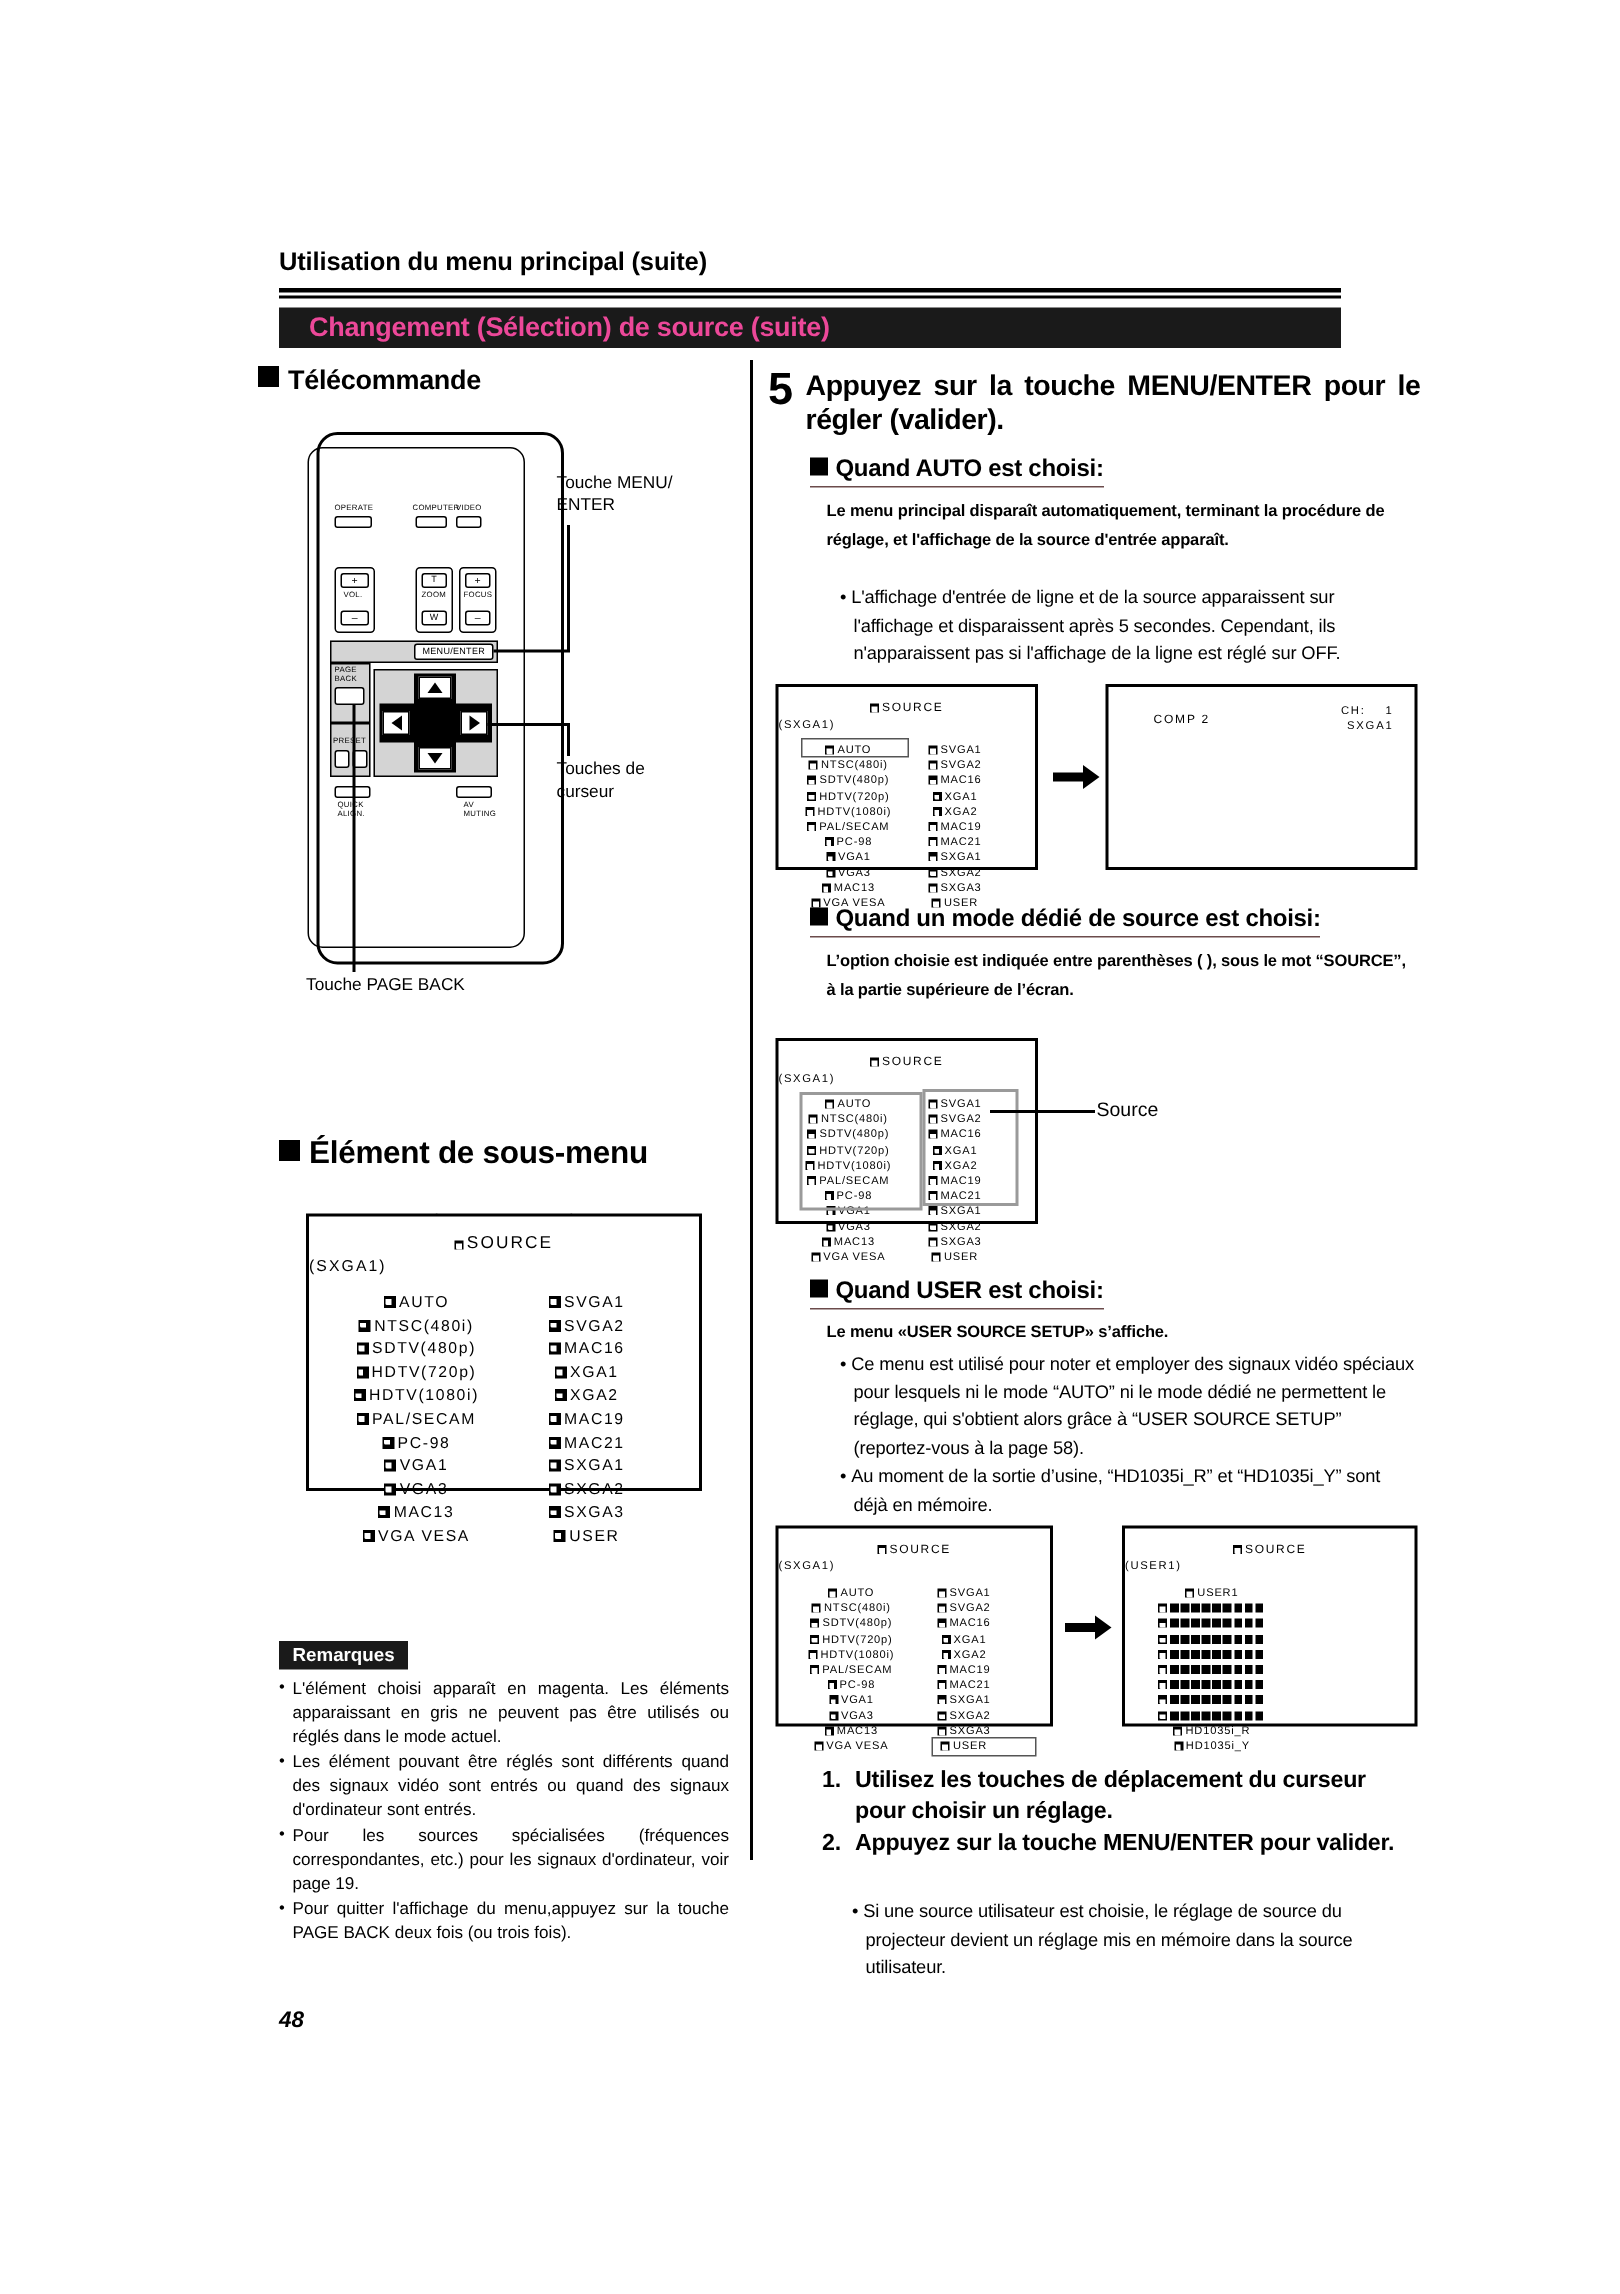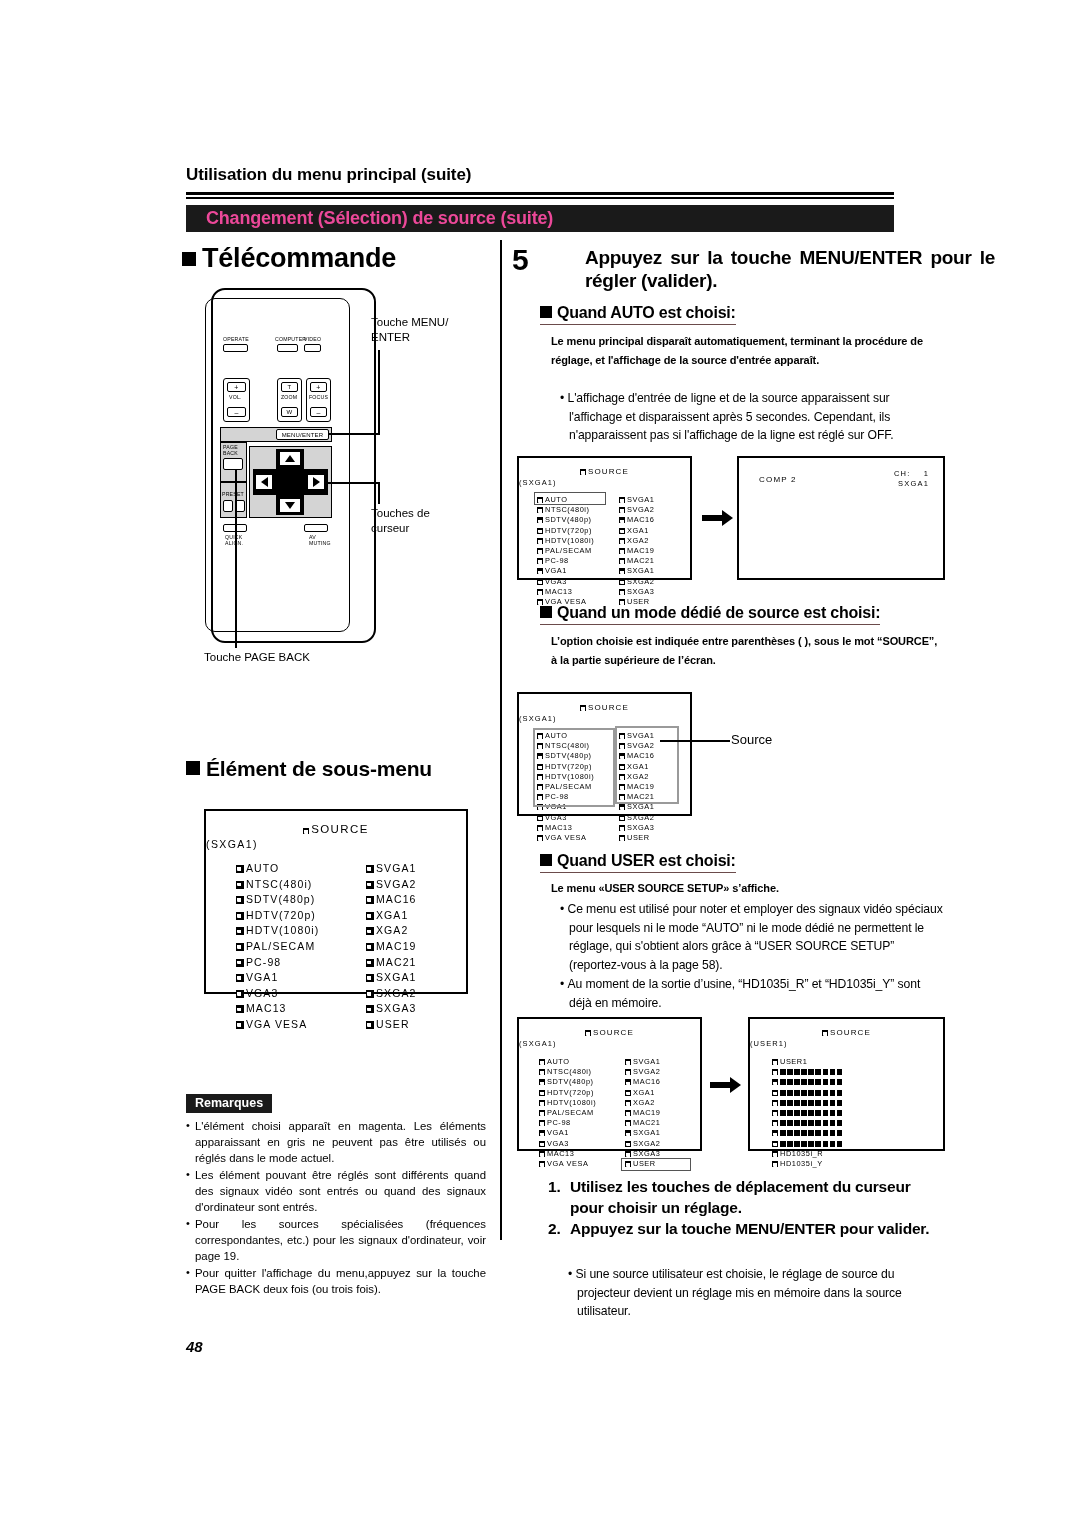--- a/index.html
+++ b/index.html
@@ -42,21 +42,21 @@
 
   
   .sq-head {
     position: absolute; font-weight: bold; letter-spacing: -0.2px;
   }
   .sq-head .sq {
     display: inline-block; width: 12px; height: 12px; background: #000;
     margin-right: 6px; vertical-align: 1px;
   }
 
-  .h-telecommande { left: 182px; top: 243px; font-size: 27px; }
+  .h-telecommande { left: 172px; top: 243px; font-size: 18px; }
   .h-telecommande .sq { width: 14px; height: 14px; }
   .h-sousmenu { left: 186px; top: 757px; font-size: 21px; }
   .h-sousmenu .sq { width: 14px; height: 14px; }
 
   
   .remote-wrap { position: absolute; left: 196px; top: 288px; width: 300px; height: 390px; }
   .remote-body {
     position: absolute; left: 15px; top: 0px; width: 165px; height: 355px;
     border: 2.5px solid #000; border-radius: 14px; background: #fff;
   }
@@ -101,21 +101,21 @@
     font-size: 7.5px; letter-spacing: 1.1px;
   }
   .bullet-ic {
     display: inline-block; width: 6px; height: 6px; background: #000;
     margin-right: 2px; vertical-align: -1px; position: relative;
   }
   .bullet-ic::after {
     content: ""; position: absolute; left: 1px; top: 2.2px; width: 3.6px; height: 3.6px;
     background: #fff; border-radius: 0 0 0 1px;
   }
-  .osd-list { position: absolute; }
+  .osd-list { position: absolute; text-align: center; }
   .osd-item {
     font-size: 7.4px; letter-spacing: 0.55px; line-height: 10.2px; white-space: nowrap;
   }
   .osd-item .bullet-ic { width: 6px; height: 6px; }
 
   
   .osd-big .osd-item { font-size: 10.5px; letter-spacing: 1.1px; line-height: 15.6px; }
   .osd-big .osd-item .bullet-ic { width: 8px; height: 8px; }
   .osd-big .osd-title { font-size: 11.5px; letter-spacing: 1.4px; }
   .osd-big .osd-sub { font-size: 10.5px; letter-spacing: 1.4px; }
@@ -147,21 +147,20 @@
     margin-top: 18px;
   }
 
   .step-num {
     position: absolute; left: 512px; top: 243px; font-size: 30px; font-weight: bold;
   }
   .step-txt {
     position: absolute; left: 537px; top: 246px; width: 410px;
     font-size: 19px; font-weight: bold; line-height: 23px; letter-spacing: -0.3px;
     text-align: justify;
-    margin-left: 48px;
   }
 
   .sub-head {
     position: absolute; font-size: 16px; font-weight: bold; letter-spacing: -0.2px;
     border-bottom: 1.5px solid #6b4b4b; padding-bottom: 2px;
   }
   .sub-head .sq { display:inline-block; width: 12px; height: 12px; background: #000; margin-right: 5px; vertical-align: 0px; }
 
   .p-bold {
     position: absolute; font-size: 11px; font-weight: bold; line-height: 19px;
@@ -403,21 +402,21 @@
       </div>
     <div class="hl-box" style="left:15px; top:34px; width:72px; height:13px;"></div>
   </div>
 
   <div class="arrow-right" style="left:702px; top:510px;">
     <div class="shaft"></div>
       <div class="head"></div>
   </div>
 
   <div class="osd" style="left:737px; top:456px; width:208px; height:124px;">
-    <div style="position:absolute; left:20px; top:17px; font-size:8px; letter-spacing:1.2px;">COMP 2</div>
+    <div style="position:absolute; left:30px; top:17px; font-size:8px; letter-spacing:1.2px;">COMP 2</div>
     <div style="position:absolute; right:14px; top:11px; font-size:7.5px; letter-spacing:1.2px; text-align:right;">
       <span>CH:</span>&nbsp;&nbsp;&nbsp;&nbsp;<span>1</span>
     </div>
     <div style="position:absolute; right:14px; top:21px; font-size:7.5px; letter-spacing:1.2px; text-align:right;">SXGA1</div>
   </div>
 
   <div class="sub-head" style="left:540px; top:604px;">
     <span class="sq"></span><span>Quand un mode dédié de source est choisi:</span>
   </div>
   <div class="p-bold" style="left:551px; top:632px; width:390px;">L’option choisie est indiquée entre parenthèses (  ), sous le mot “SOURCE”, à la partie supérieure de l’écran.</div>

